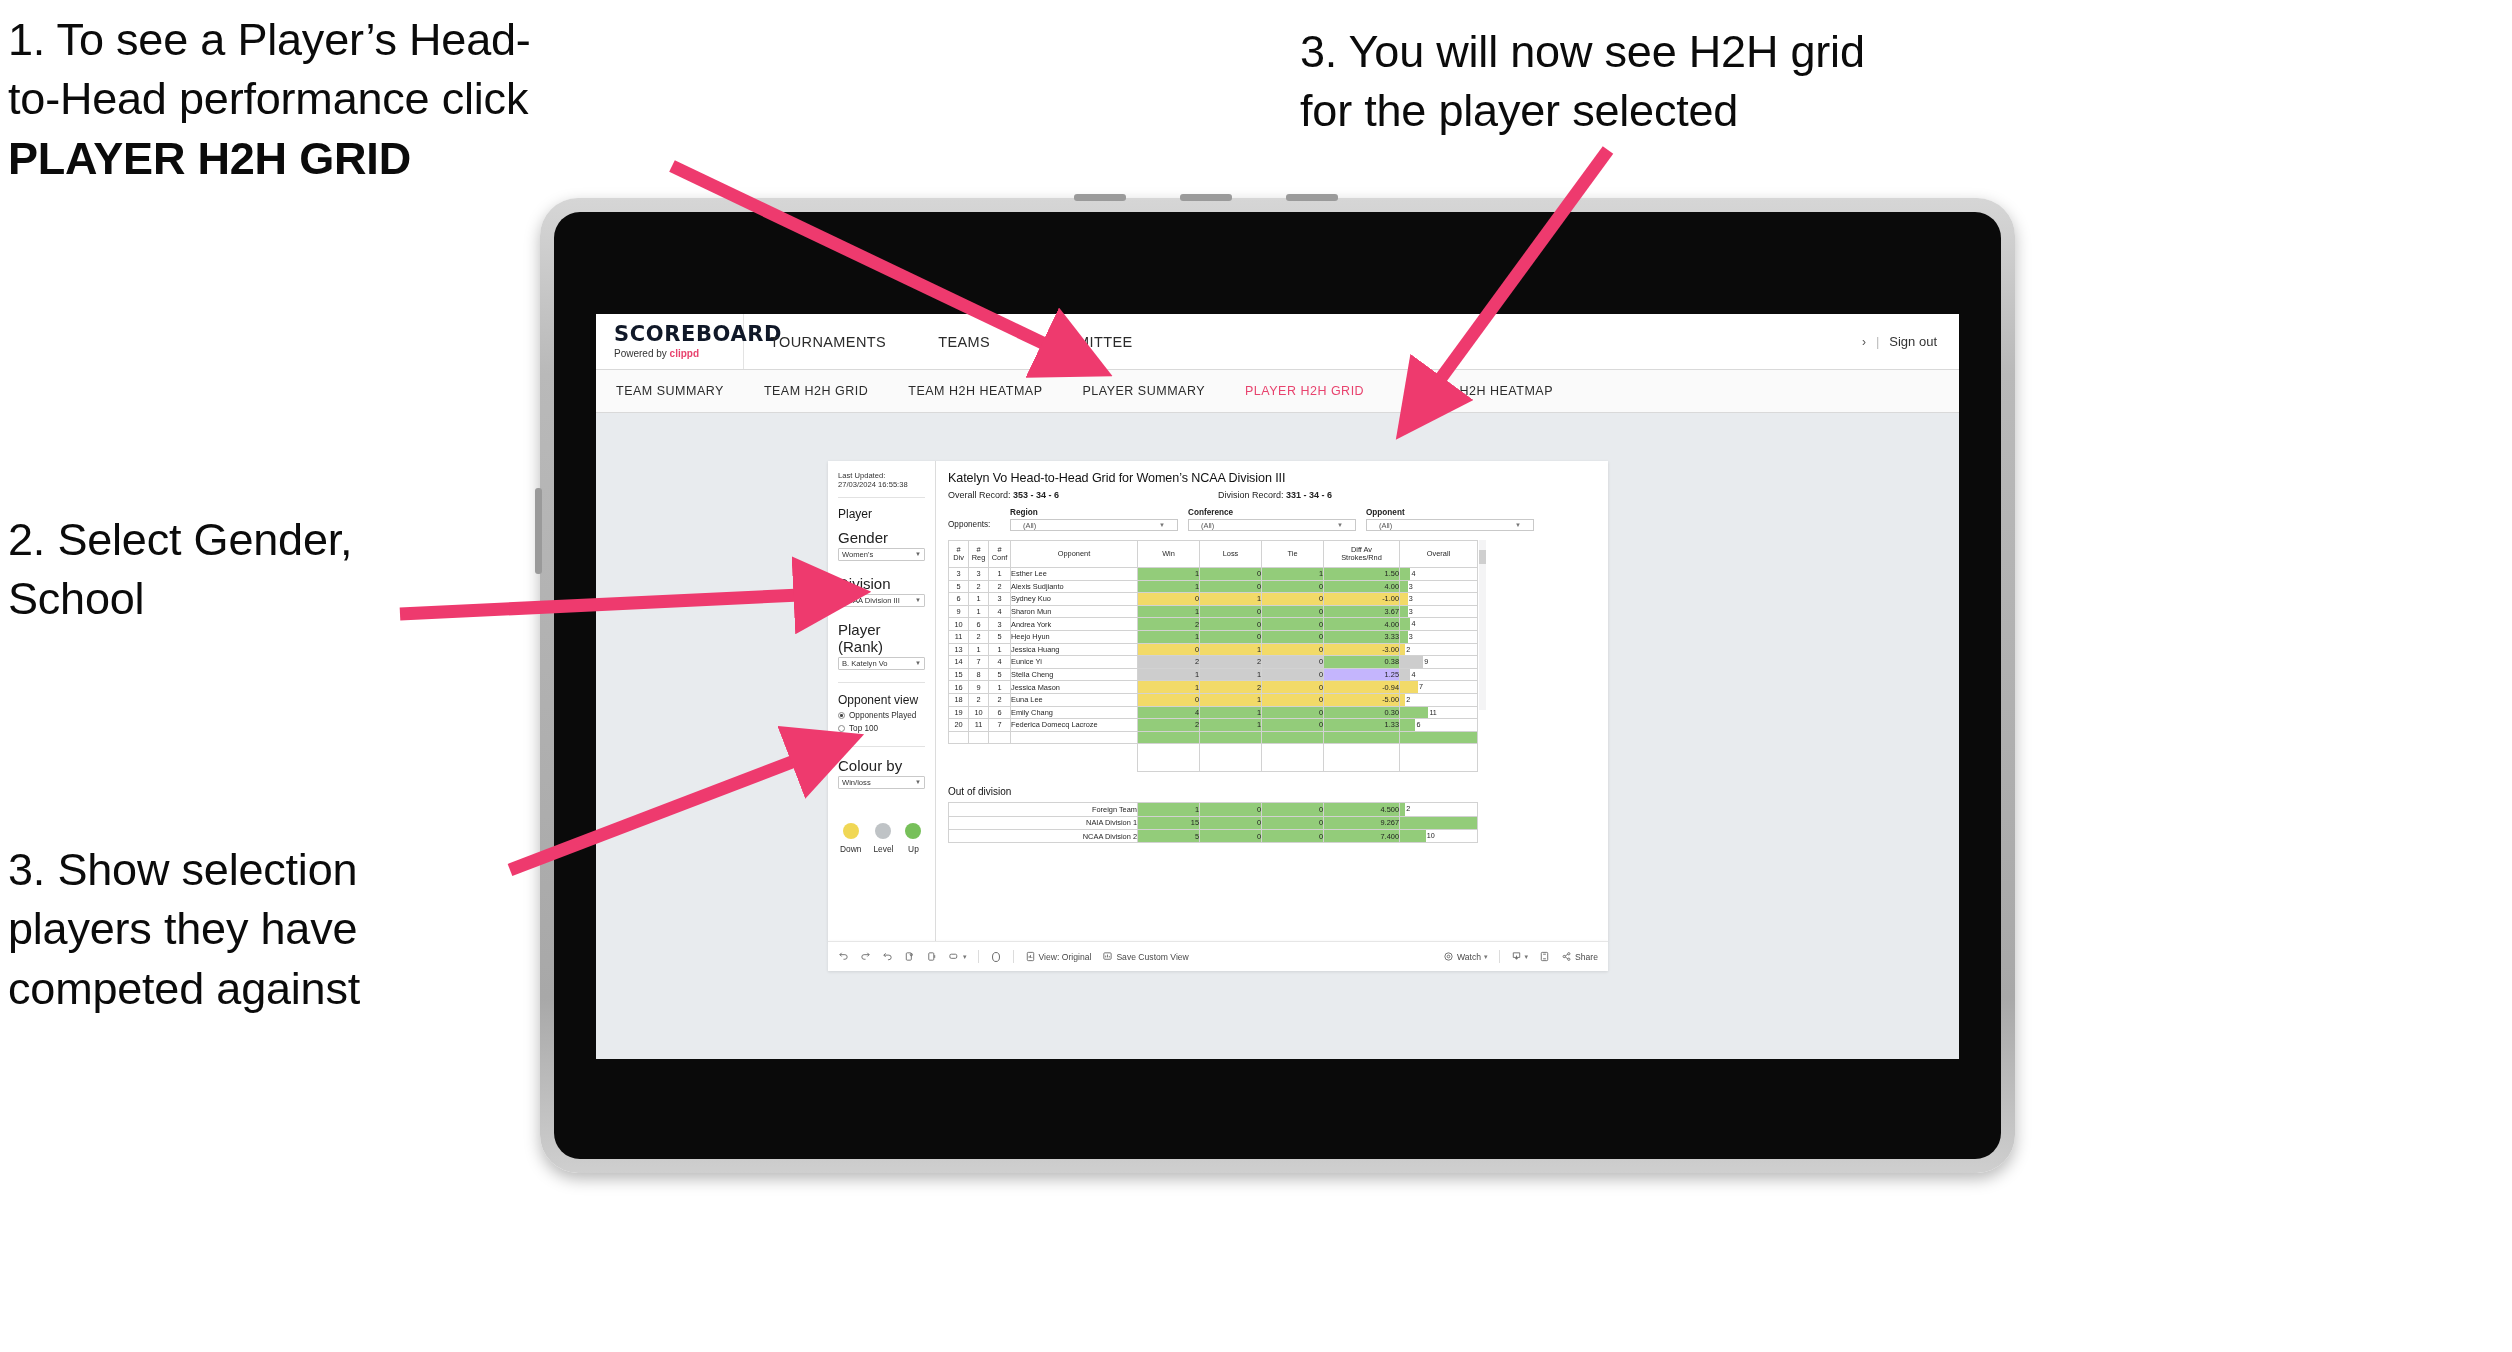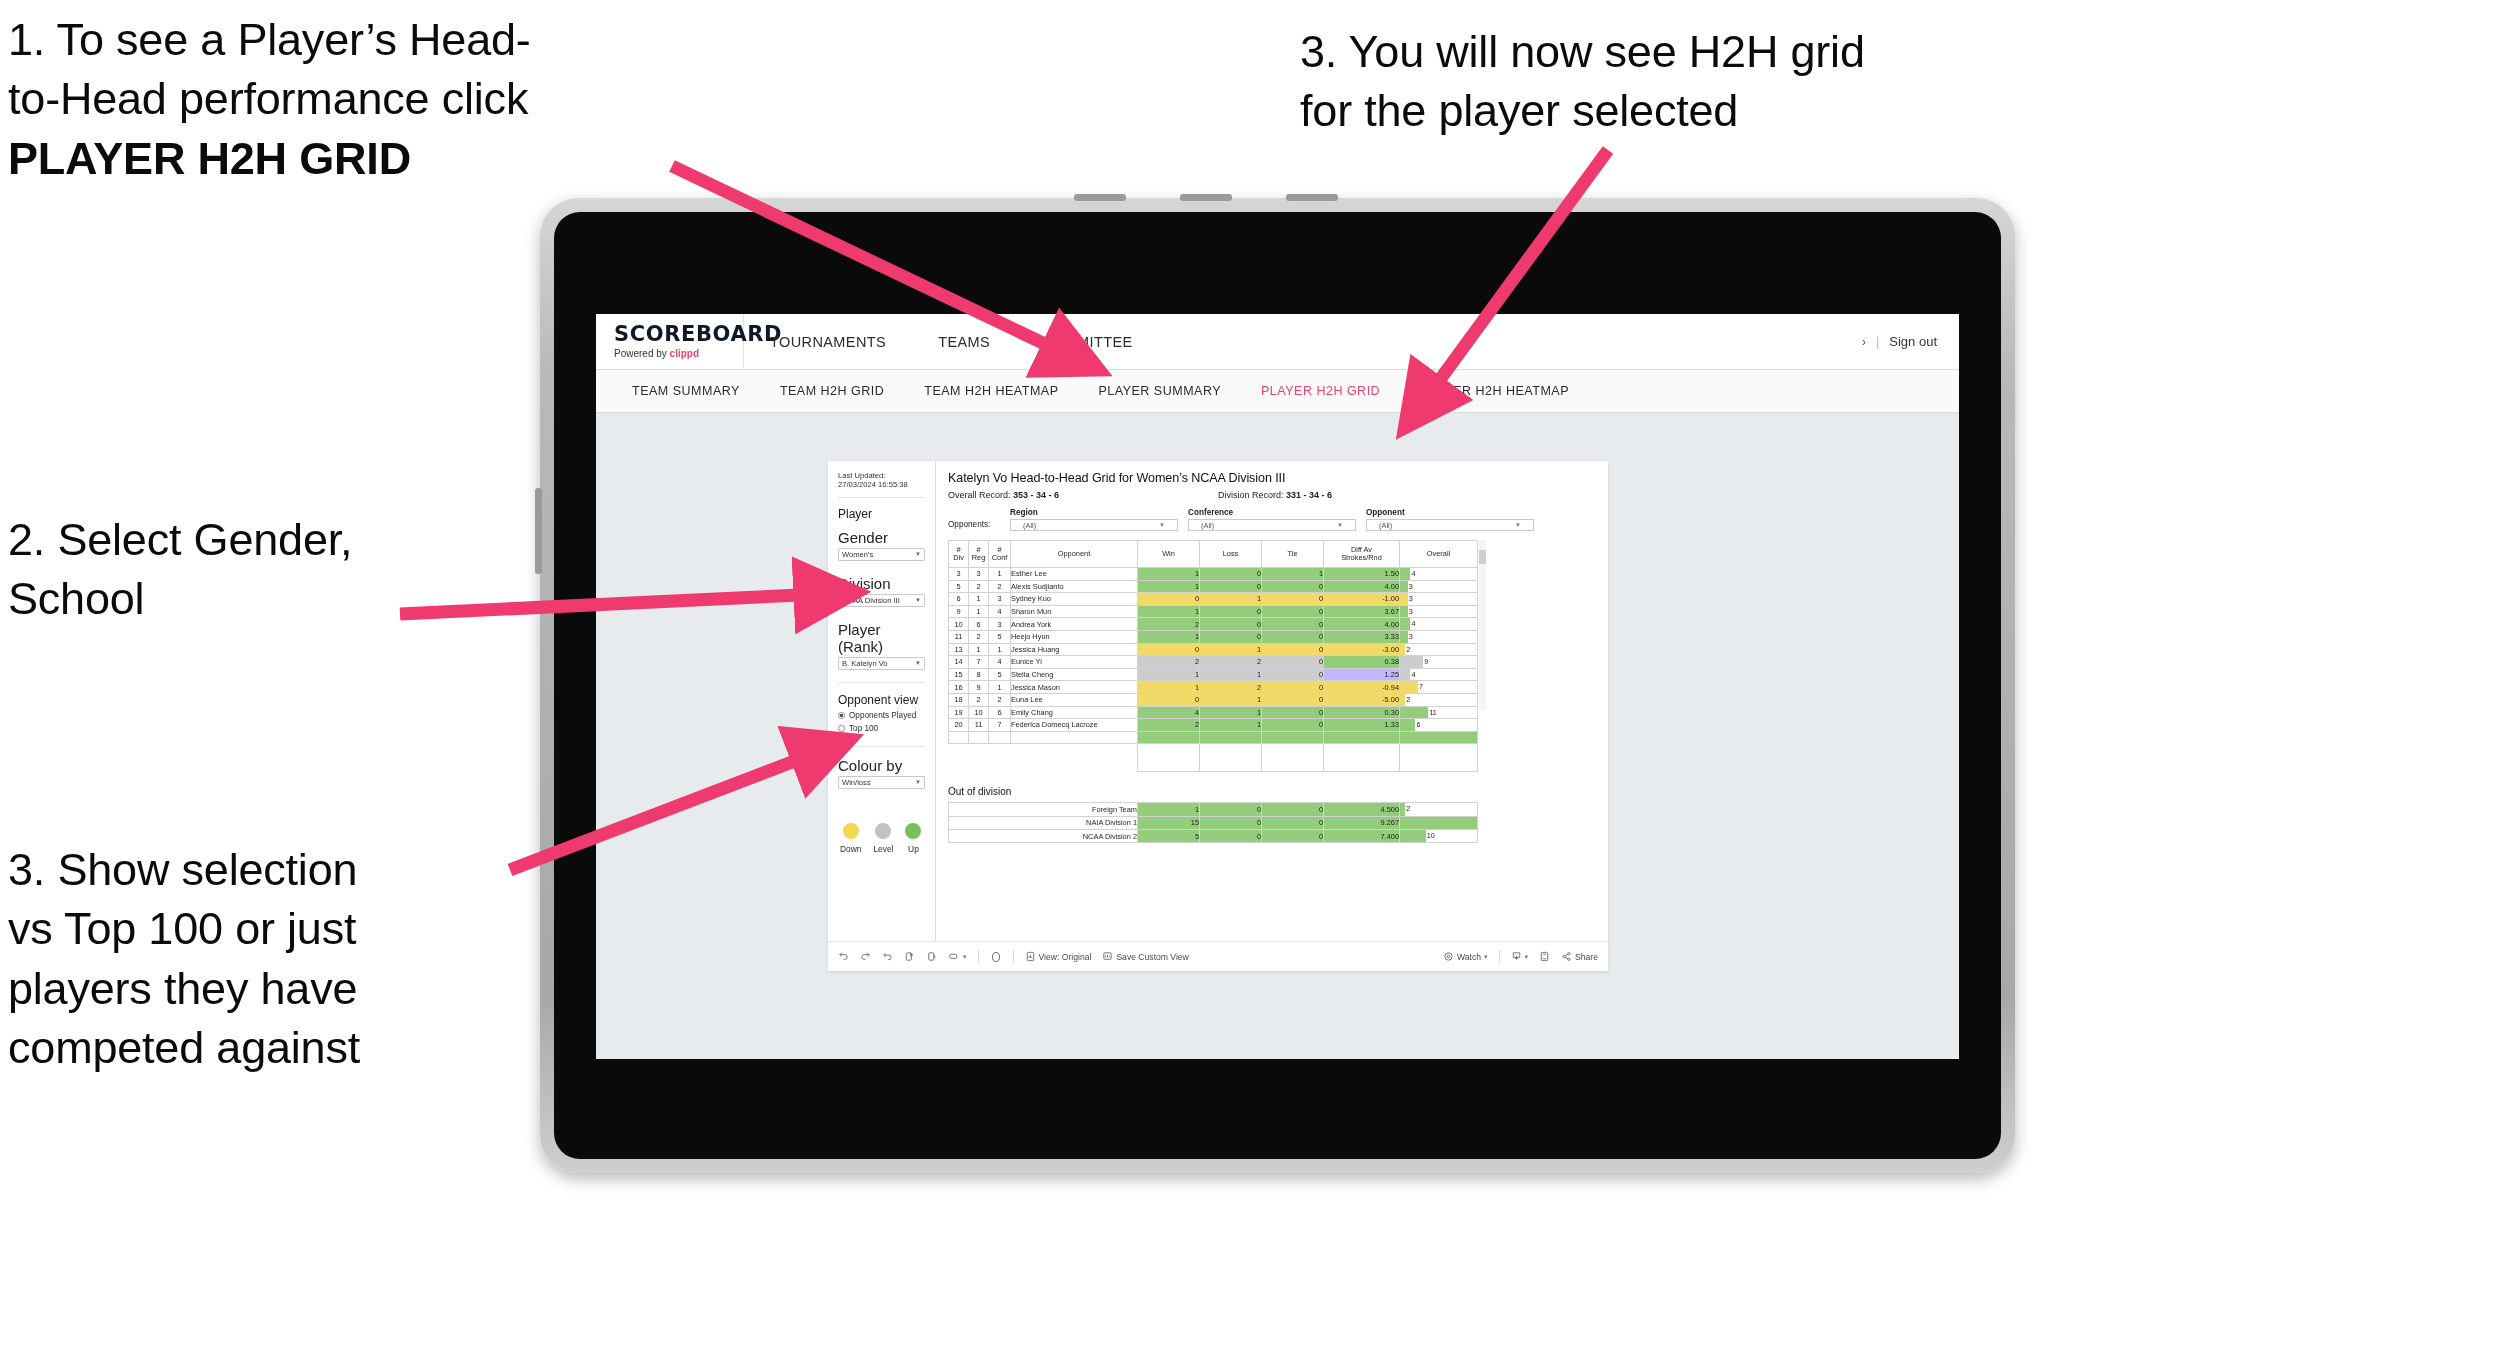--- a/index.html
+++ b/index.html
@@ -52,21 +52,21 @@
   #top-nav{display:flex;align-items:center;gap:0;}
   .top-nav-item{padding:16px 26px;font-size:14.5px;color:#2b2b2b;letter-spacing:.4px;
                 display:flex;align-items:center;height:100%;cursor:pointer;}
   #header-right{margin-left:auto;display:flex;align-items:center;gap:10px;
                 padding-right:22px;font-size:13px;color:#333;}
   #header-right .sep{color:#bbb;}
   #user-chev{font-size:12px;color:#555;}
 
   
   #sub-nav{height:42px;background:#fafafa;border-bottom:1px solid #d9d9d9;
-           display:flex;align-items:center;padding-left:16px;}
+           display:flex;align-items:center;padding-left:0;}
   .sub-nav-item{padding:0 20px;font-size:12.5px;color:#2b2b2b;letter-spacing:.5px;
                 cursor:pointer;}
   .sub-nav-item.active{color:#e8436e;}
 
   
   #canvas{background:#e8ebee;height:648px;position:relative;}
   #viz{position:absolute;left:232px;top:48px;width:780px;height:480px;background:#fff;
        box-shadow:0 1px 3px rgba(0,0,0,.12);display:flex;}
 
   
@@ -154,21 +154,20 @@
   <div class="bold">PLAYER H2H GRID</div>
 </div>
 
 <div class="annot" id="annot-2">
   <div>2. Select Gender,</div>
   <div>School</div>
 </div>
 
 <div class="annot" id="annot-3-left">
   <div>3. Show selection</div>
-  <div>vs Top 100 or just</div>
   <div>players they have</div>
   <div>competed against</div>
 </div>
 
 <div class="annot" id="annot-3-right">
   <div>3. You will now see H2H grid</div>
   <div>for the player selected</div>
 </div>
 
 <div id="tablet">

